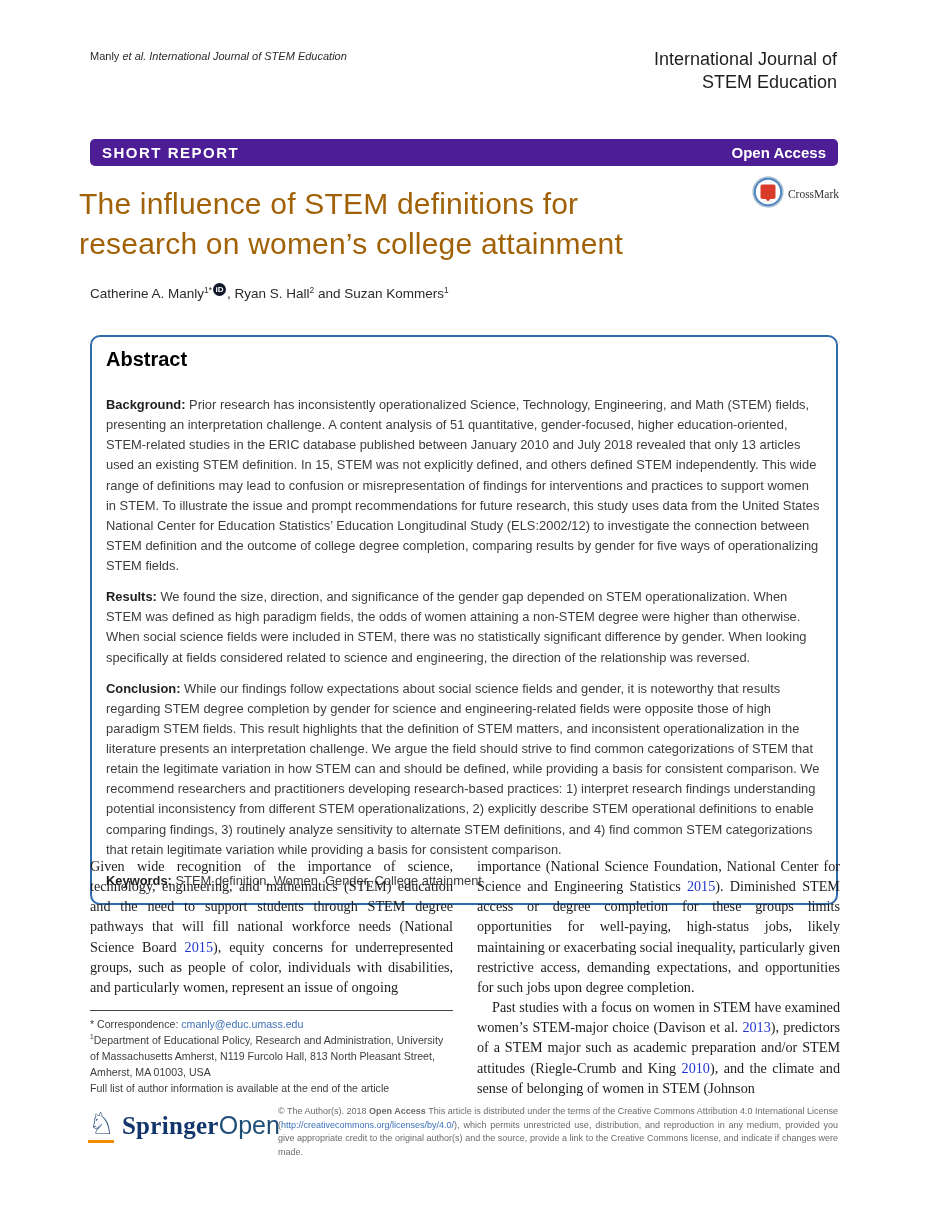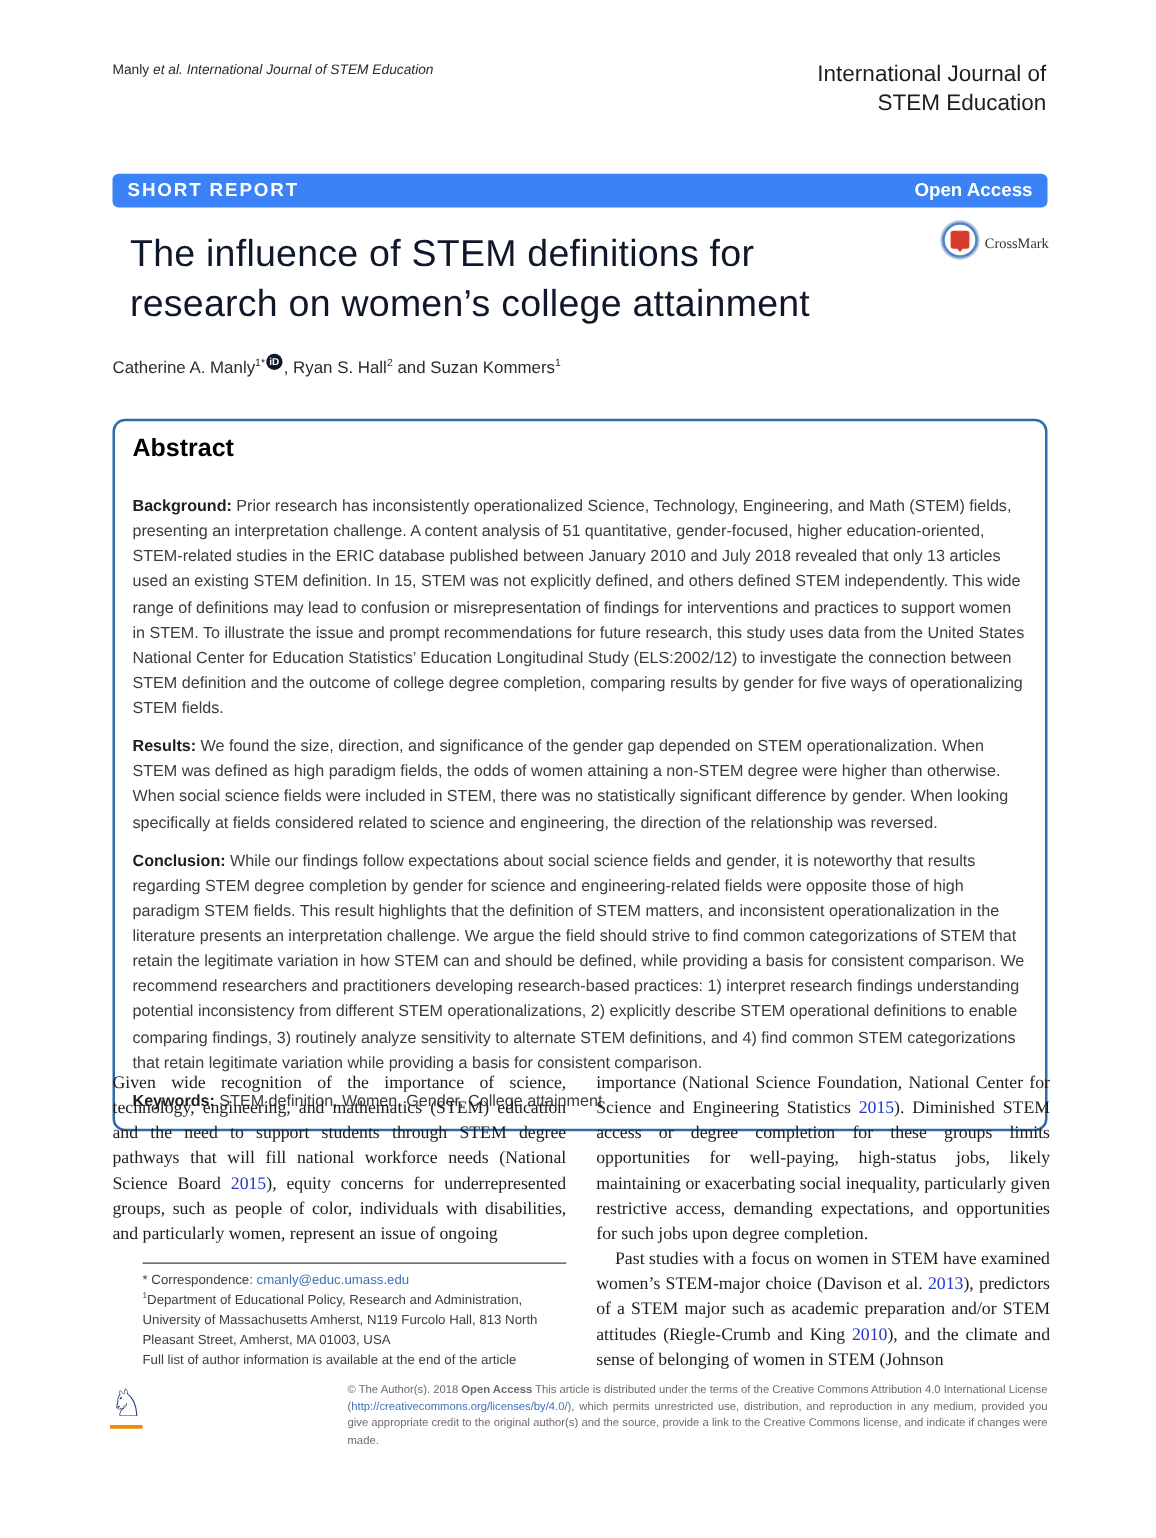--- a/index.html
+++ b/index.html
@@ -18,30 +18,30 @@
   
   .running-head { position:absolute; left:90px; top:50px; font-size:11px; color:#2b2b2b; }
   .journal-name {
     position:absolute; right:88px; top:48px; text-align:right;
     font-size:18px; line-height:1.3; color:#1e1e1e;
   }
 
   
   .banner {
     position:absolute; left:90px; top:139px; width:748px; height:27px;
-    background:#3b82f6; border-radius:5px; color:#ffffff;
+    background:#4c1d95; border-radius:5px; color:#ffffff;
     display:flex; align-items:center; justify-content:space-between;
     padding:0 12px; font-weight:bold; font-size:15px;
   }
   .banner .type { letter-spacing:1.5px; }
 
   
   .title {
-    position:absolute; left:104px; top:184px; width:660px;
-    font-size:30px; line-height:1.32; font-weight:400; color:#0f172a;
+    position:absolute; left:79px; top:184px; width:660px;
+    font-size:30px; line-height:1.32; font-weight:400; color:#a16207;
     letter-spacing:0.2px;
   }
   .authors { position:absolute; left:90px; top:283px; font-size:13.5px; color:#2b2b2b; }
   .orcid {
     display:inline-block; width:13px; height:13px; border-radius:50%;
     background:#0f172a; color:#fff; font-size:8px; font-weight:bold;
     text-align:center; line-height:13px; vertical-align:super; margin:0 1px;
   }
 
   
@@ -67,21 +67,21 @@
     color:#1c1c1c; text-align:justify;
   }
   .col { width:363px; }
   .col p.indent { text-indent:15px; }
   .col p + p { margin-top:0; }
 
   
   .footnote {
     margin-top:13px; padding-top:6px; border-top:1px solid #444;
     font-family:"Liberation Sans", sans-serif; font-size:10.6px; line-height:1.5;
-    color:#3d3d3d; text-align:left;margin-left:24px;
+    color:#3d3d3d; text-align:left;
   }
 
   
   .footer { position:absolute; left:88px; top:1103px; width:752px; display:flex; }
   .springer-logo { width:190px; display:flex; align-items:flex-start; gap:7px; padding-top:6px; }
   .knight-wrap { display:flex; flex-direction:column; align-items:center; }
   .knight { font-size:30px; line-height:30px; color:#12366b; }
   .knight-bar { width:26px; height:3px; background:#f08c00; margin-top:1px; }
   .springer-word { font-family:"Liberation Serif", serif; font-weight:bold; font-size:25px; color:#12366b; letter-spacing:0.3px; }
   .open-word { font-family:"Liberation Sans", sans-serif; font-weight:400; font-size:25px; color:#1e4f79; }
@@ -149,17 +149,21 @@
       <p class="indent"><span>Past studies with a focus on women in STEM have examined women’s STEM-major choice (Davison et al. </span><span class="lnk">2013</span><span>), predictors of a STEM major such as academic preparation and/or STEM attitudes (Riegle-Crumb and King </span><span class="lnk">2010</span><span>), and the climate and sense of belonging of women in STEM (Johnson</span></p>
     </div>
   </div>
 
   <div class="footer">
     <div class="springer-logo">
       <span class="knight-wrap">
         <span class="knight">♘</span>
         <span class="knight-bar"></span>
       </span>
+      <span class="logo-text">
+        <span class="springer-word">Springer</span>
+        <span class="open-word">Open</span>
+      </span>
     </div>
     <div class="copyright"><span>© The Author(s). 2018 </span><span class="b">Open Access</span><span> This article is distributed under the terms of the Creative Commons Attribution 4.0 International License (</span><span class="lnk">http://creativecommons.org/licenses/by/4.0/</span><span>), which permits unrestricted use, distribution, and reproduction in any medium, provided you give appropriate credit to the original author(s) and the source, provide a link to the Creative Commons license, and indicate if changes were made.</span></div>
   </div>
 
 </div>
 
 </body></html>

